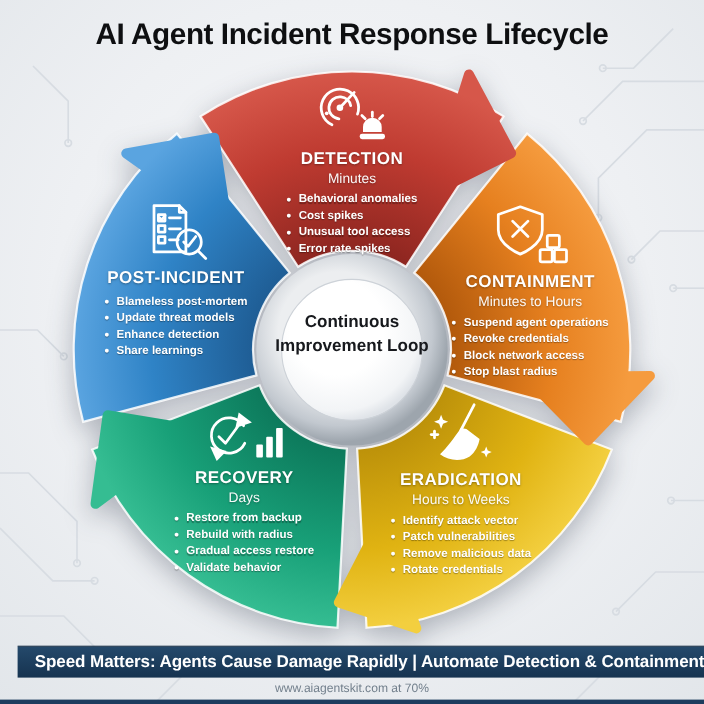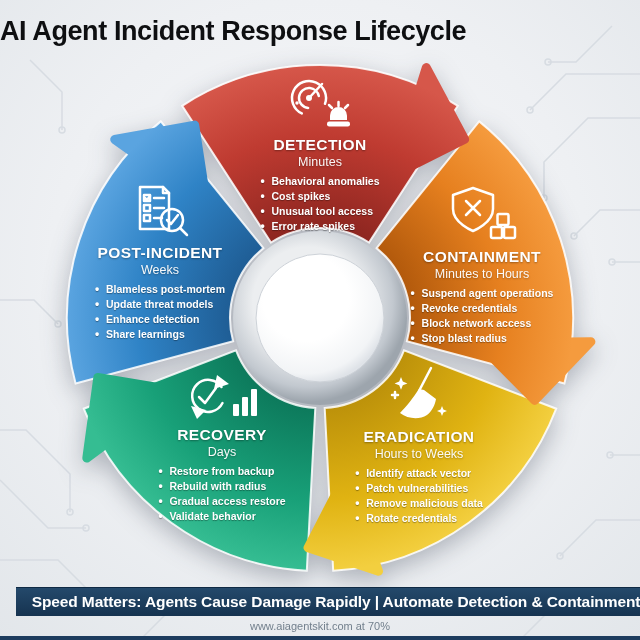--- a/index.html
+++ b/index.html
@@ -5,21 +5,21 @@
   * { margin:0; padding:0; box-sizing:border-box; }
   html,body { width:640px; height:640px; }
   body { font-family:"Liberation Sans", sans-serif; }
   .stage {
     position:relative; width:640px; height:640px; overflow:hidden;
     background: radial-gradient(circle at 50% 42%, #f7f8fa 0%, #eef0f3 55%, #e2e6ea 100%);
   }
   .bg-circuits { position:absolute; inset:0; }
   .title {
     position:absolute; top:16px; left:0; width:100%;
-    font-size:27px; font-weight:800; color:#0e0f11;
+    text-align:center; font-size:27px; font-weight:800; color:#0e0f11;
     letter-spacing:-0.4px;
   }
   .wheel { position:absolute; inset:0; filter: drop-shadow(0 8px 12px rgba(25,35,55,.30)); }
   .seg { position:absolute; text-align:center; color:#fff; }
   .seg .icon { display:block; margin:0 auto 2px auto; }
   .seg-title {
     font-size:15.5px; font-weight:800; letter-spacing:.4px;
     text-shadow:0 1px 2px rgba(0,0,0,.35);
   }
   .seg-time { font-size:12.5px; font-weight:400; margin-top:1px; color:rgba(255,255,255,.96);
@@ -242,29 +242,29 @@
       <rect class="ic" x="17" y="31" width="6" height="6" stroke-width="2"></rect>
       <path class="ic" d="M18 14 l2 2 3 -4" stroke-width="1.8"></path>
       <line class="ic" x1="27" y1="14" x2="37" y2="14" stroke-width="2"></line>
       <line class="ic" x1="27" y1="24" x2="37" y2="24" stroke-width="2"></line>
       <line class="ic" x1="27" y1="34" x2="35" y2="34" stroke-width="2"></line>
       <circle class="ic" cx="45" cy="36" r="11" stroke-width="2.8"></circle>
       <path class="ic" d="M40 36 l4 4 7 -9" stroke-width="2.8"></path>
       <line class="ic" x1="53" y1="44" x2="60" y2="51" stroke-width="4"></line>
     </svg>
     <div class="seg-title">POST-INCIDENT</div>
-    <div class="seg-time">Weeks</div>
     <ul class="seg-list">
       <li>Blameless post-mortem</li>
       <li>Update threat models</li>
       <li>Enhance detection</li>
       <li>Share learnings</li>
     </ul>
   </div>
 
+  <div class="center-label">Continuous Improvement Loop</div>
 
   <div class="banner">
     <span class="banner-text">Speed Matters: Agents Cause Damage Rapidly | Automate Detection &amp; Containment</span>
   </div>
 
   <div class="footer">
     <span class="footer-text">www.aiagentskit.com at 70%</span>
   </div>
 
   <div class="bottom-bar"></div>

